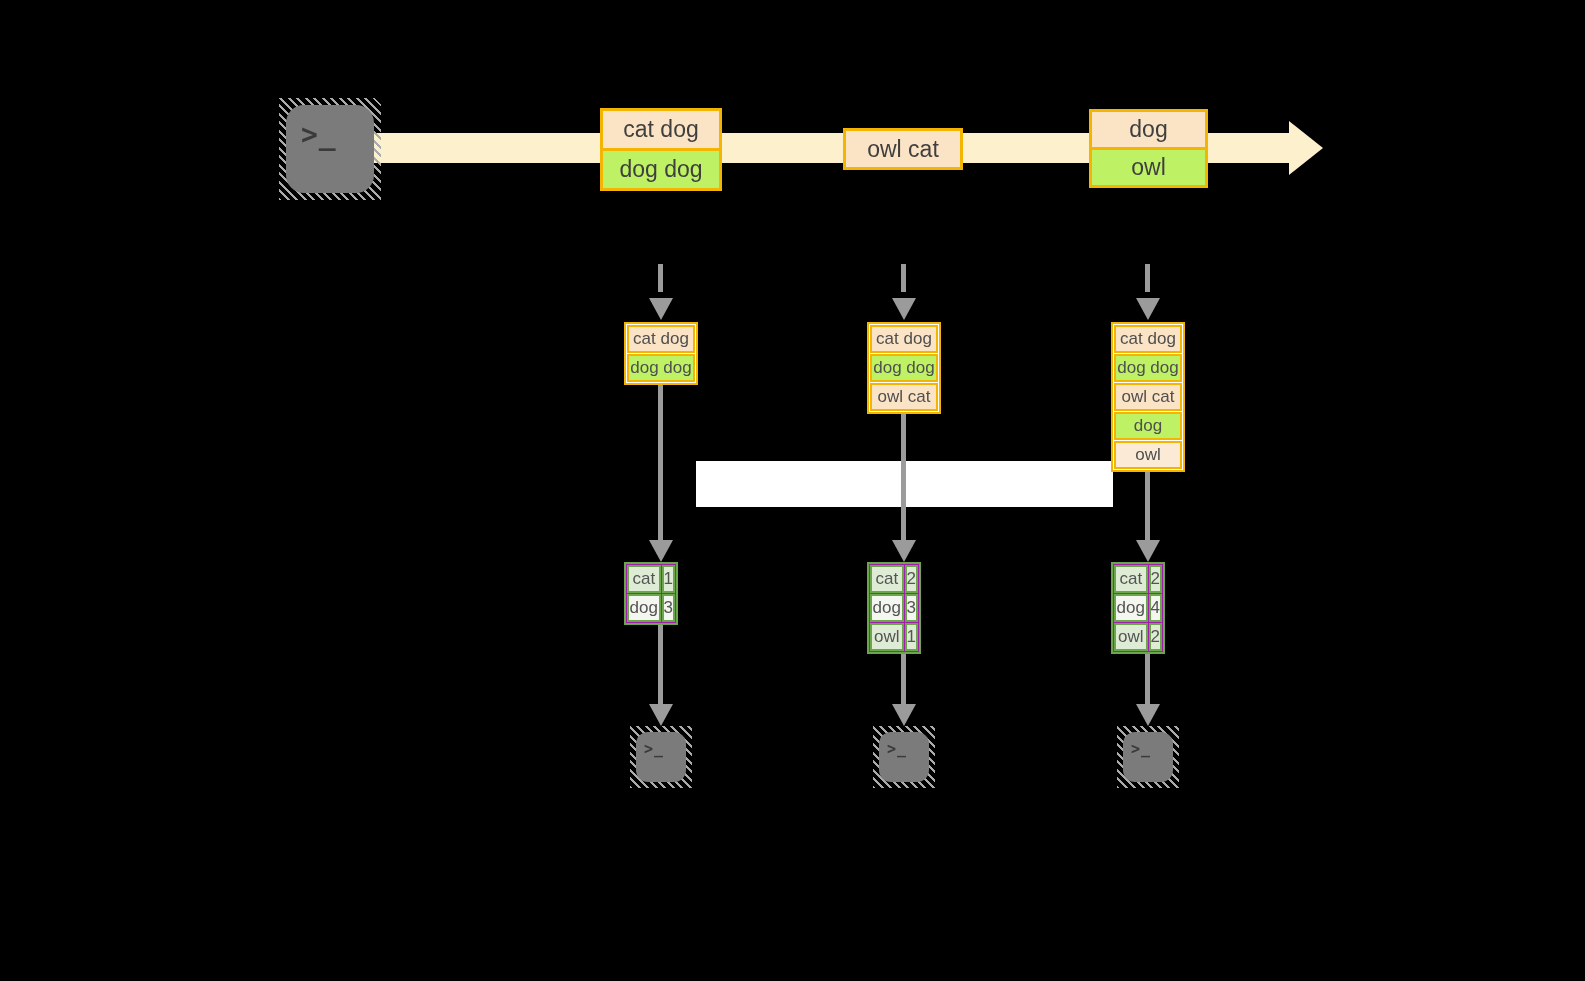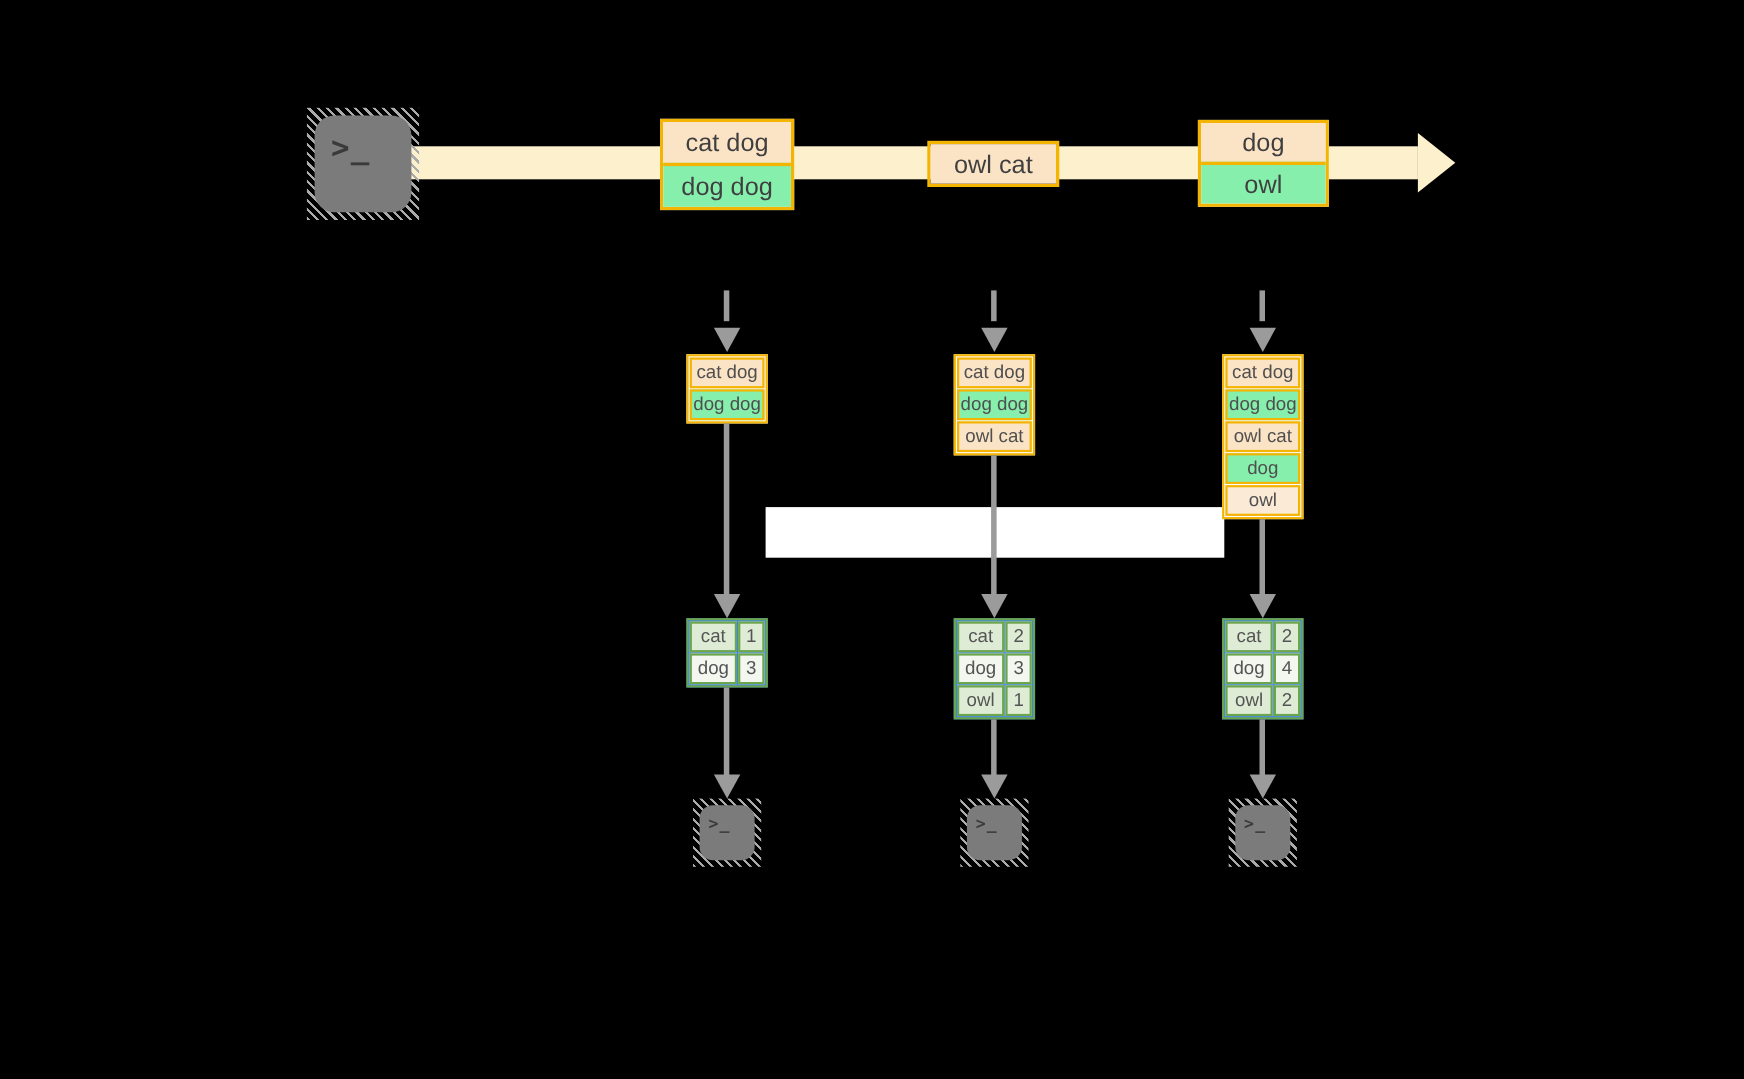--- a/index.html
+++ b/index.html
@@ -26,32 +26,32 @@
   .ebox .erow + .erow{border-top:3px solid #f3b402;}
 
   
   .sbox{position:absolute;box-sizing:border-box;width:74px;background:#fff;
         border:2px solid #f3b402;padding:1px;z-index:2;}
   .srow{box-sizing:border-box;height:28px;margin-bottom:1px;border:2px solid #f3b402;
         display:flex;align-items:center;justify-content:center;font-size:17px;color:#4f4f4f;}
   .srow:last-child{margin-bottom:0;}
 
   
-  .gbox{position:absolute;box-sizing:border-box;width:74px;background:#3b82f6;
+  .gbox{position:absolute;box-sizing:border-box;width:54px;background:#a21caf;
         border:2px solid #6ca64c;padding:1px;z-index:2;}
   .grow{display:flex;gap:1px;margin-bottom:1px;}
   .grow:last-child{margin-bottom:0;}
   .gcell{box-sizing:border-box;height:28px;border:2px solid #6ca64c;
          display:flex;align-items:center;justify-content:center;font-size:17px;color:#545454;}
   .gword{width:43px;}
   .gcount{flex:1;}
 
   
   .peach{background:#fbe3c5;}
-  .cream{background:#86efac;}
+  .cream{background:#bef264;}
   .lpeach{background:#fbead6;}
   .gdark{background:#dfecd5;}
   .glight{background:#f3f7ef;}
 
   
   .vline{position:absolute;width:5px;background:#9b9b9b;z-index:2;}
   .ahead{position:absolute;width:0;height:0;z-index:2;
          border-left:12px solid transparent;border-right:12px solid transparent;
          border-top:22px solid #9b9b9b;}
 

